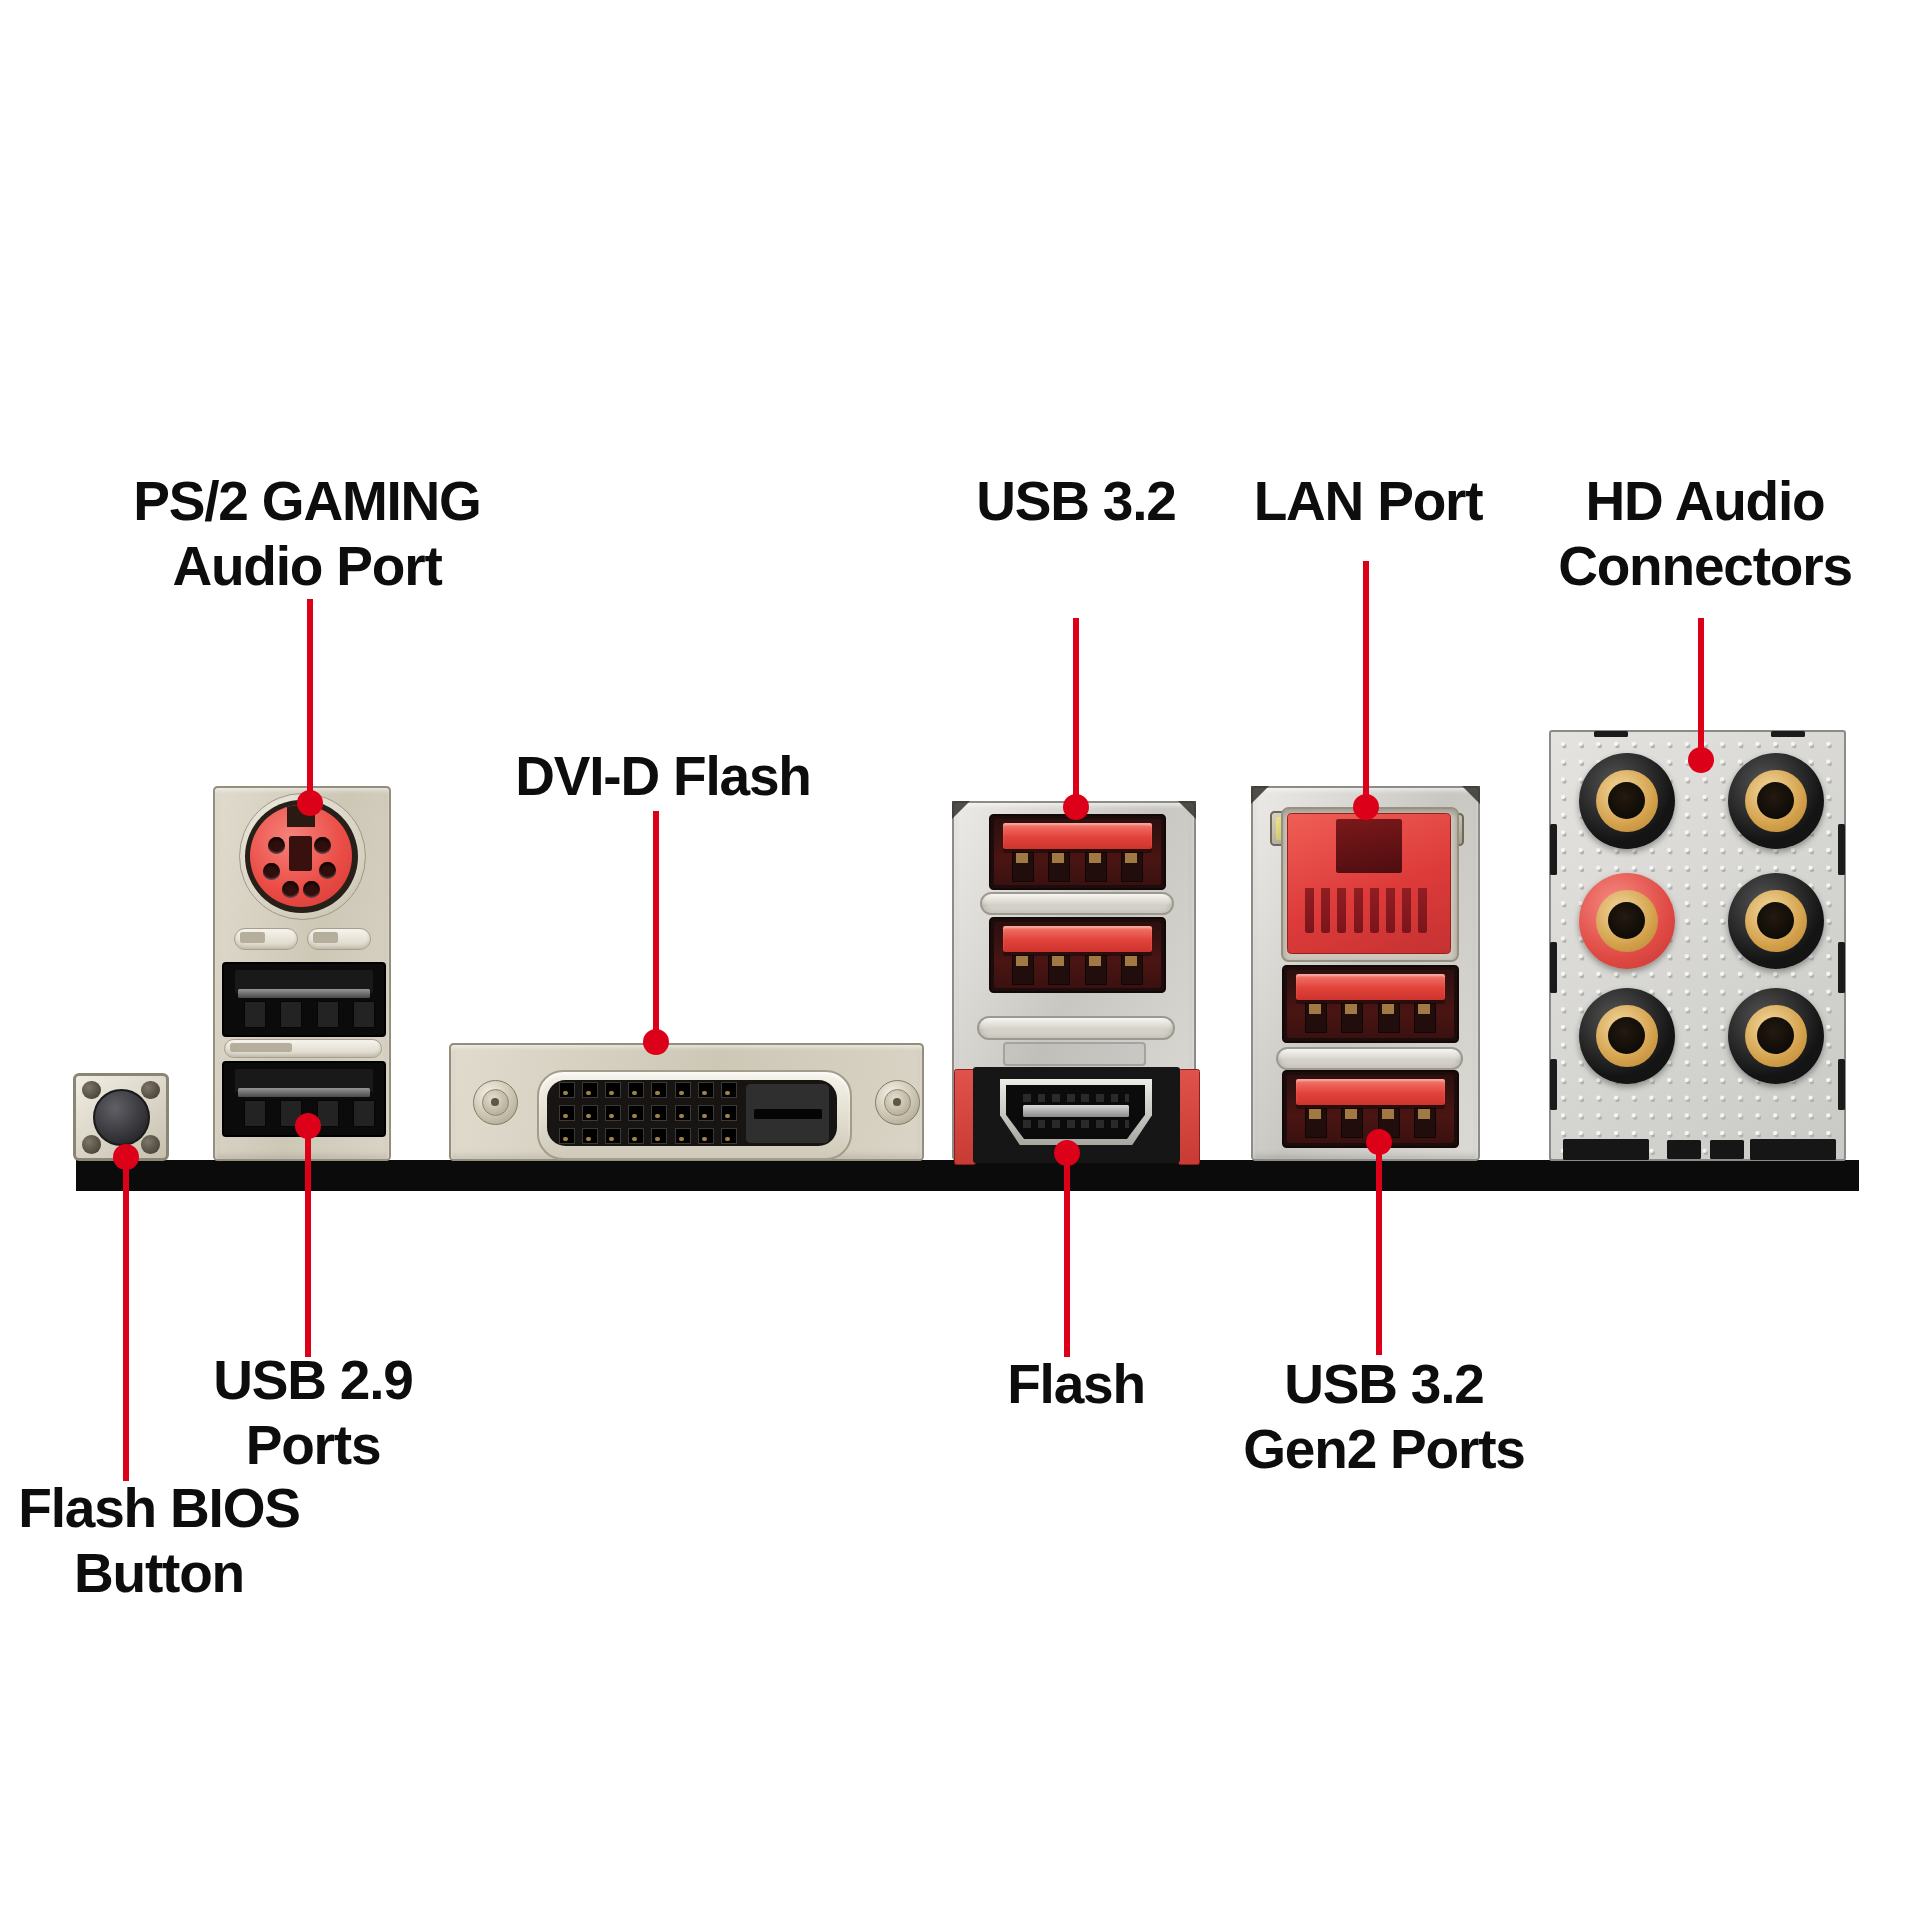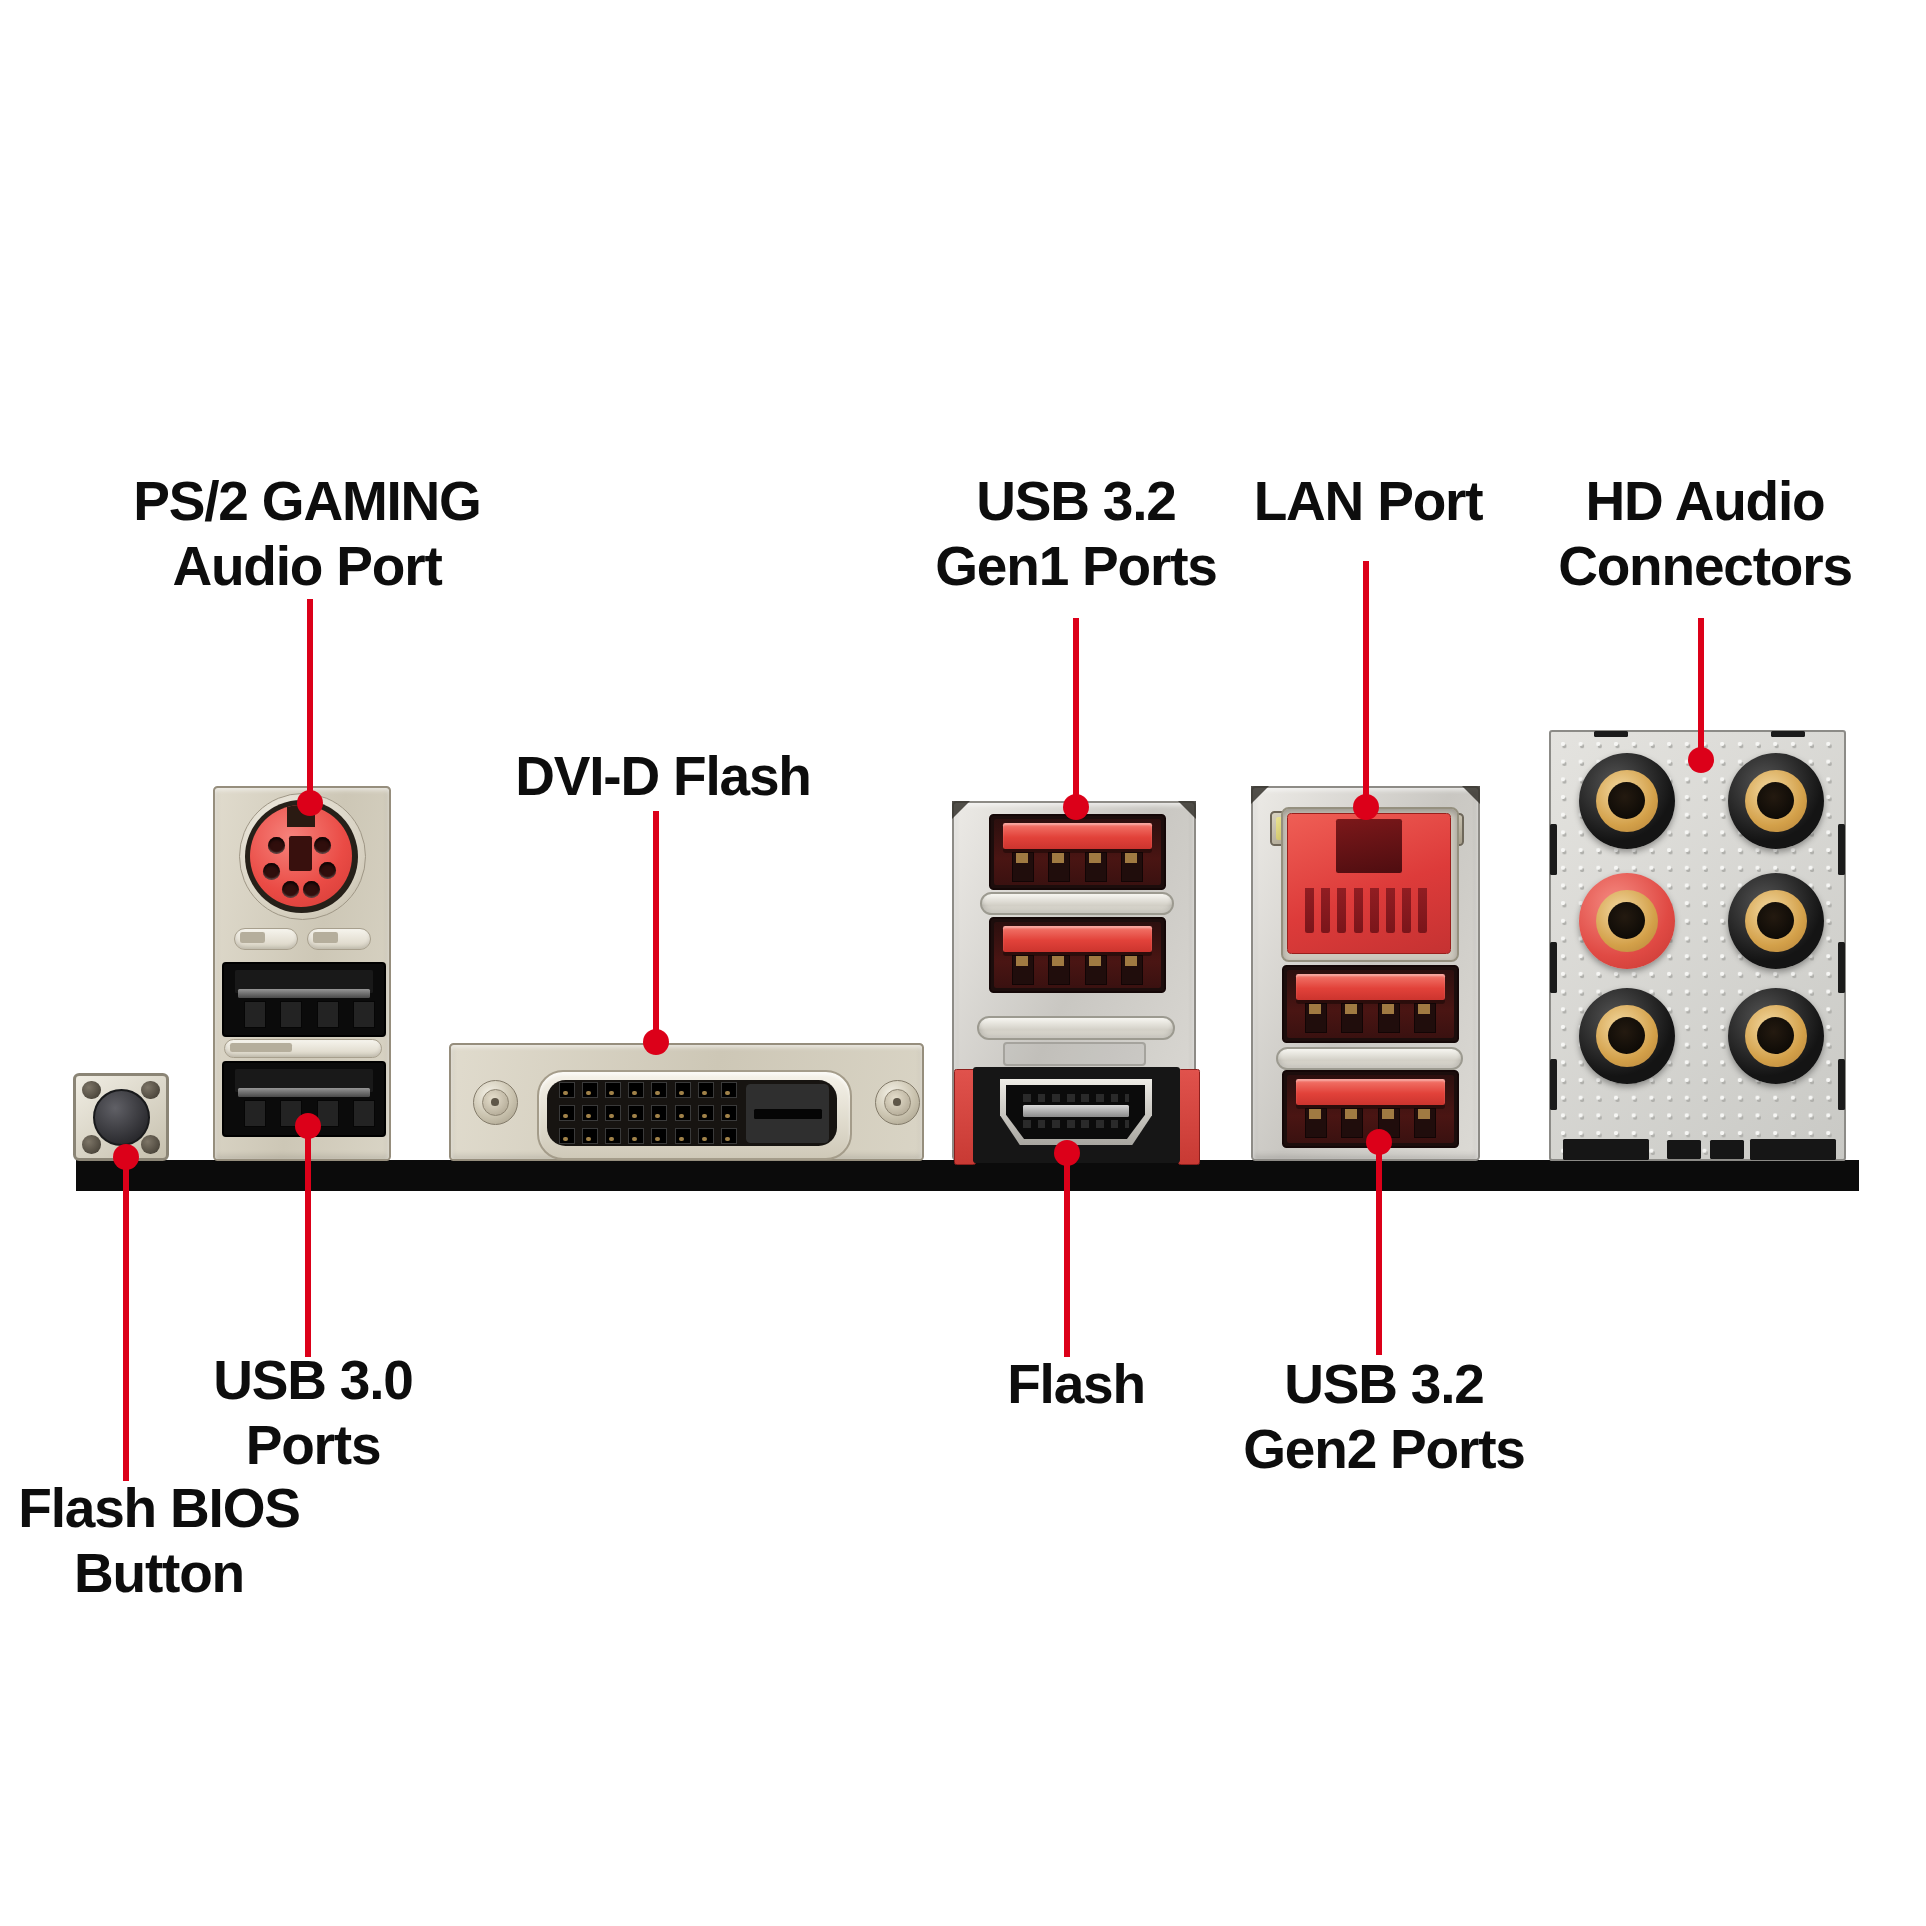--- a/index.html
+++ b/index.html
@@ -386,21 +386,20 @@
     <div>PS/2 GAMING</div>
     <div>Audio Port</div>
   </div>
 
   <div class="label" style="left:432px;top:744px;">
     <div>DVI-D Flash</div>
   </div>
 
   <div class="label" style="left:845px;top:469px;">
     <div>USB 3.2</div>
-    <div>Gen1 Ports</div>
   </div>
 
   <div class="label" style="left:1137px;top:469px;">
     <div>LAN Port</div>
   </div>
 
   <div class="label" style="left:1474px;top:469px;">
     <div>HD Audio</div>
     <div>Connectors</div>
   </div>
@@ -408,21 +407,21 @@
   <div class="label" style="left:845px;top:1352px;">
     <div>Flash</div>
   </div>
 
   <div class="label" style="left:1153px;top:1352px;">
     <div>USB 3.2</div>
     <div>Gen2 Ports</div>
   </div>
 
   <div class="label" style="left:82px;top:1348px;">
-    <div>USB 3.0</div>
+    <div>USB 2.9</div>
     <div>Ports</div>
   </div>
 
   <div class="label" style="left:-72px;top:1476px;">
     <div>Flash BIOS</div>
     <div>Button</div>
   </div>
 
 </div>
 

